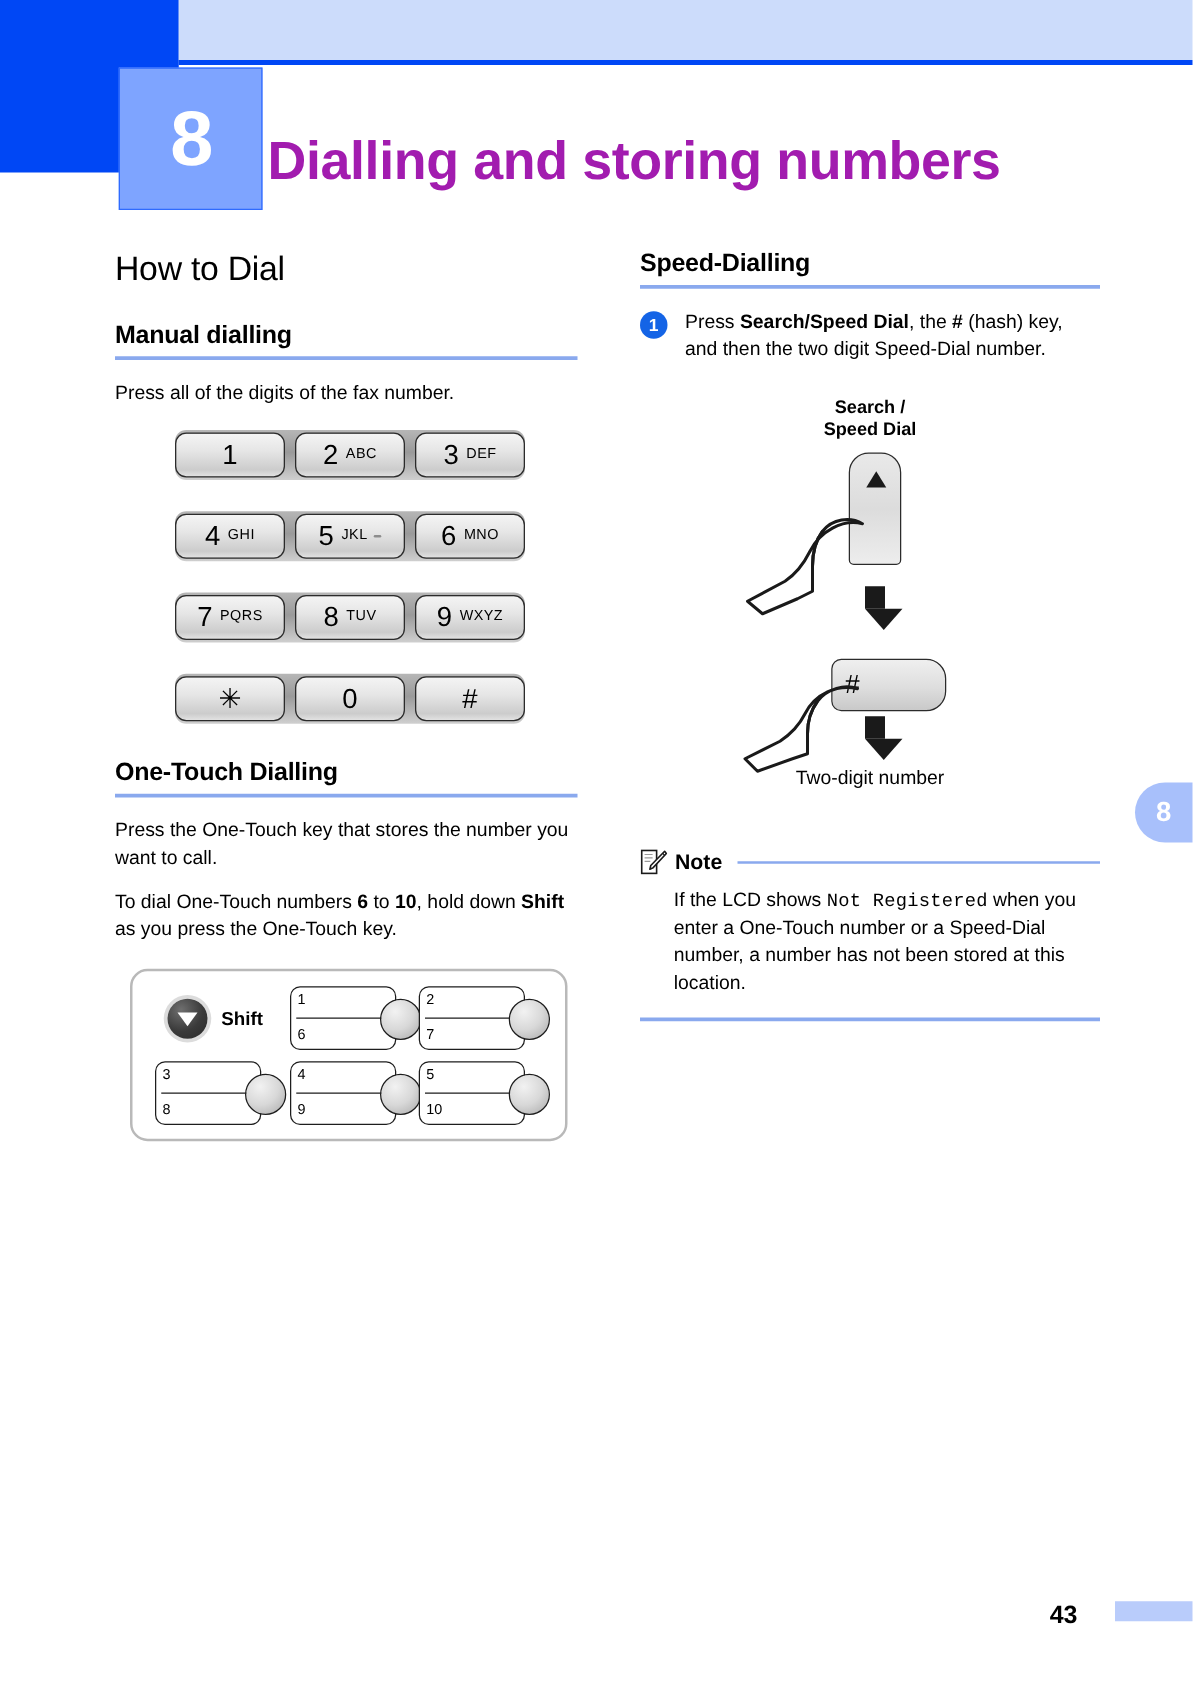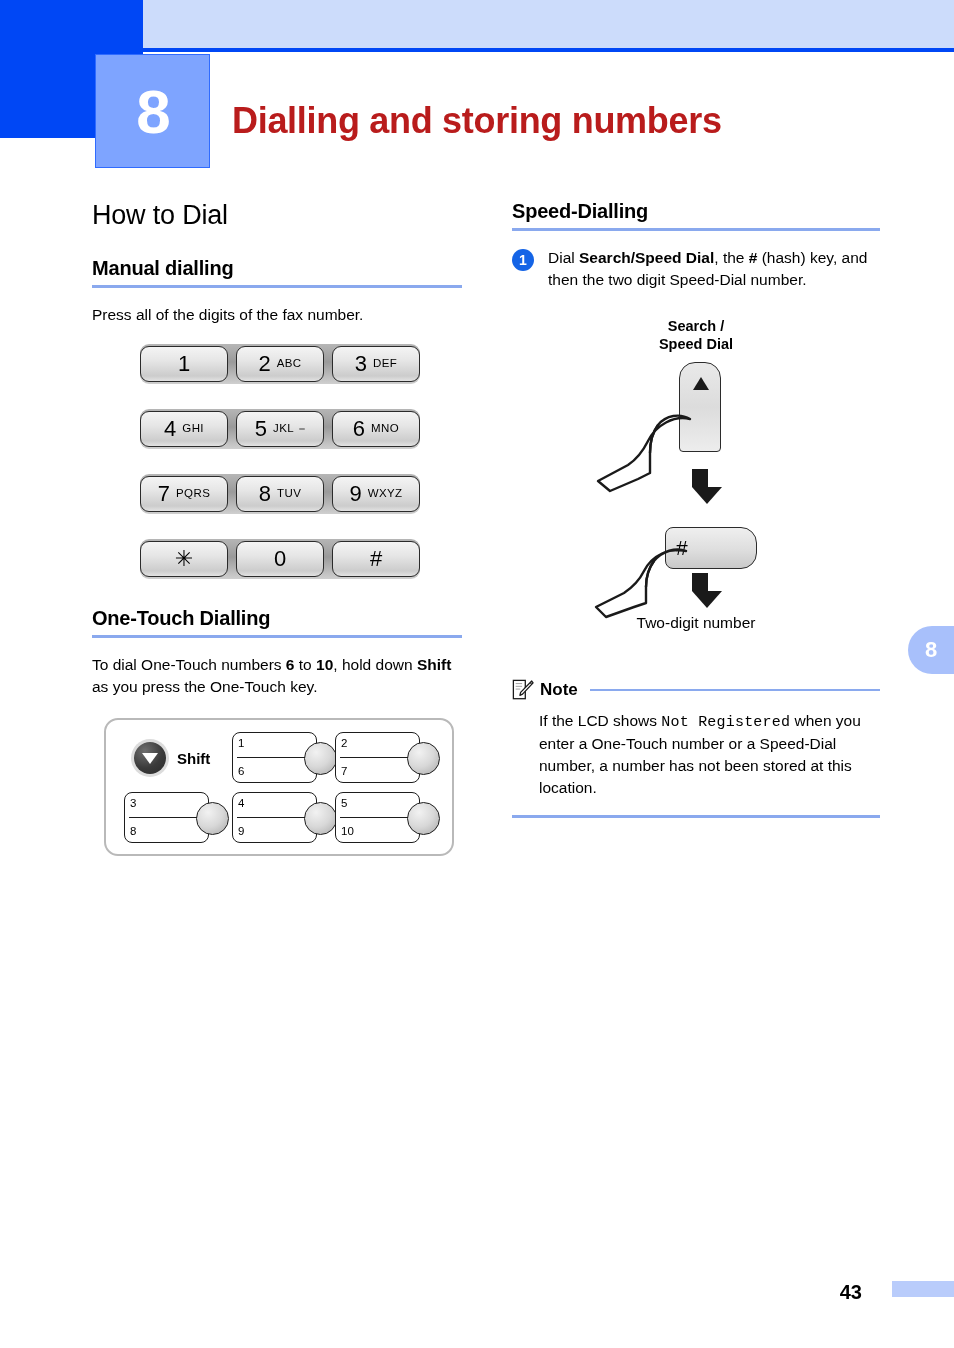--- a/index.html
+++ b/index.html
@@ -50,25 +50,25 @@
     display: flex;
     align-items: center;
     justify-content: center;
     font-size: 62px;
     font-weight: bold;
     color: #ffffff;
     line-height: 1;
   }
   .hdr-title {
     position: absolute;
-    left: 232px; top: 76px;
-    font-size: 36px;
+    left: 214px; top: 76px;
+    font-size: 43px;
     font-weight: bold;
     letter-spacing: -0.3px;
-    color: #b91c1c;
+    color: #a21caf;
   }
 
   
   .col-left {
     position: absolute;
     left: 92px; top: 200px;
     width: 370px;
   }
   .col-right {
     position: absolute;
@@ -477,20 +477,21 @@
       <div class="dp-key">
         <span class="num">#</span>
       </div>
     </div>
 
   </div>
 
   <div class="h2">One-Touch Dialling</div>
   <div class="h2rule"></div>
 
+  <p class="body">Press the One-Touch key that stores the number you want to call.</p>
 
   <p class="body"><span>To dial One-Touch numbers </span><b>6</b><span> to </span><b>10</b><span>, hold down </span><b>Shift</b><span> as you press the One-Touch key.</span></p>
 
   <div class="onetouch">
 
     <div class="ot-shift">
       <div class="ot-shift-btn">
         <div class="ot-shift-tri"></div>
       </div>
       <div class="ot-shift-label">Shift</div>
@@ -535,21 +536,21 @@
 
 </div>
 
 <div class="col-right">
 
   <div class="h2 r">Speed-Dialling</div>
   <div class="h2rule"></div>
 
   <div class="step">
     <div class="step-badge">1</div>
-    <div class="step-text"><span>Dial </span><b>Search/Speed Dial</b><span>, the </span><b>#</b><span> (hash) key, and then the two digit Speed-Dial number.</span></div>
+    <div class="step-text"><span>Press </span><b>Search/Speed Dial</b><span>, the </span><b>#</b><span> (hash) key, and then the two digit Speed-Dial number.</span></div>
   </div>
 
   <div class="figure">
 
     <div class="fig-caption-top">
       <div>Search /</div>
       <div>Speed Dial</div>
     </div>
 
     <div class="fig-tallkey">

